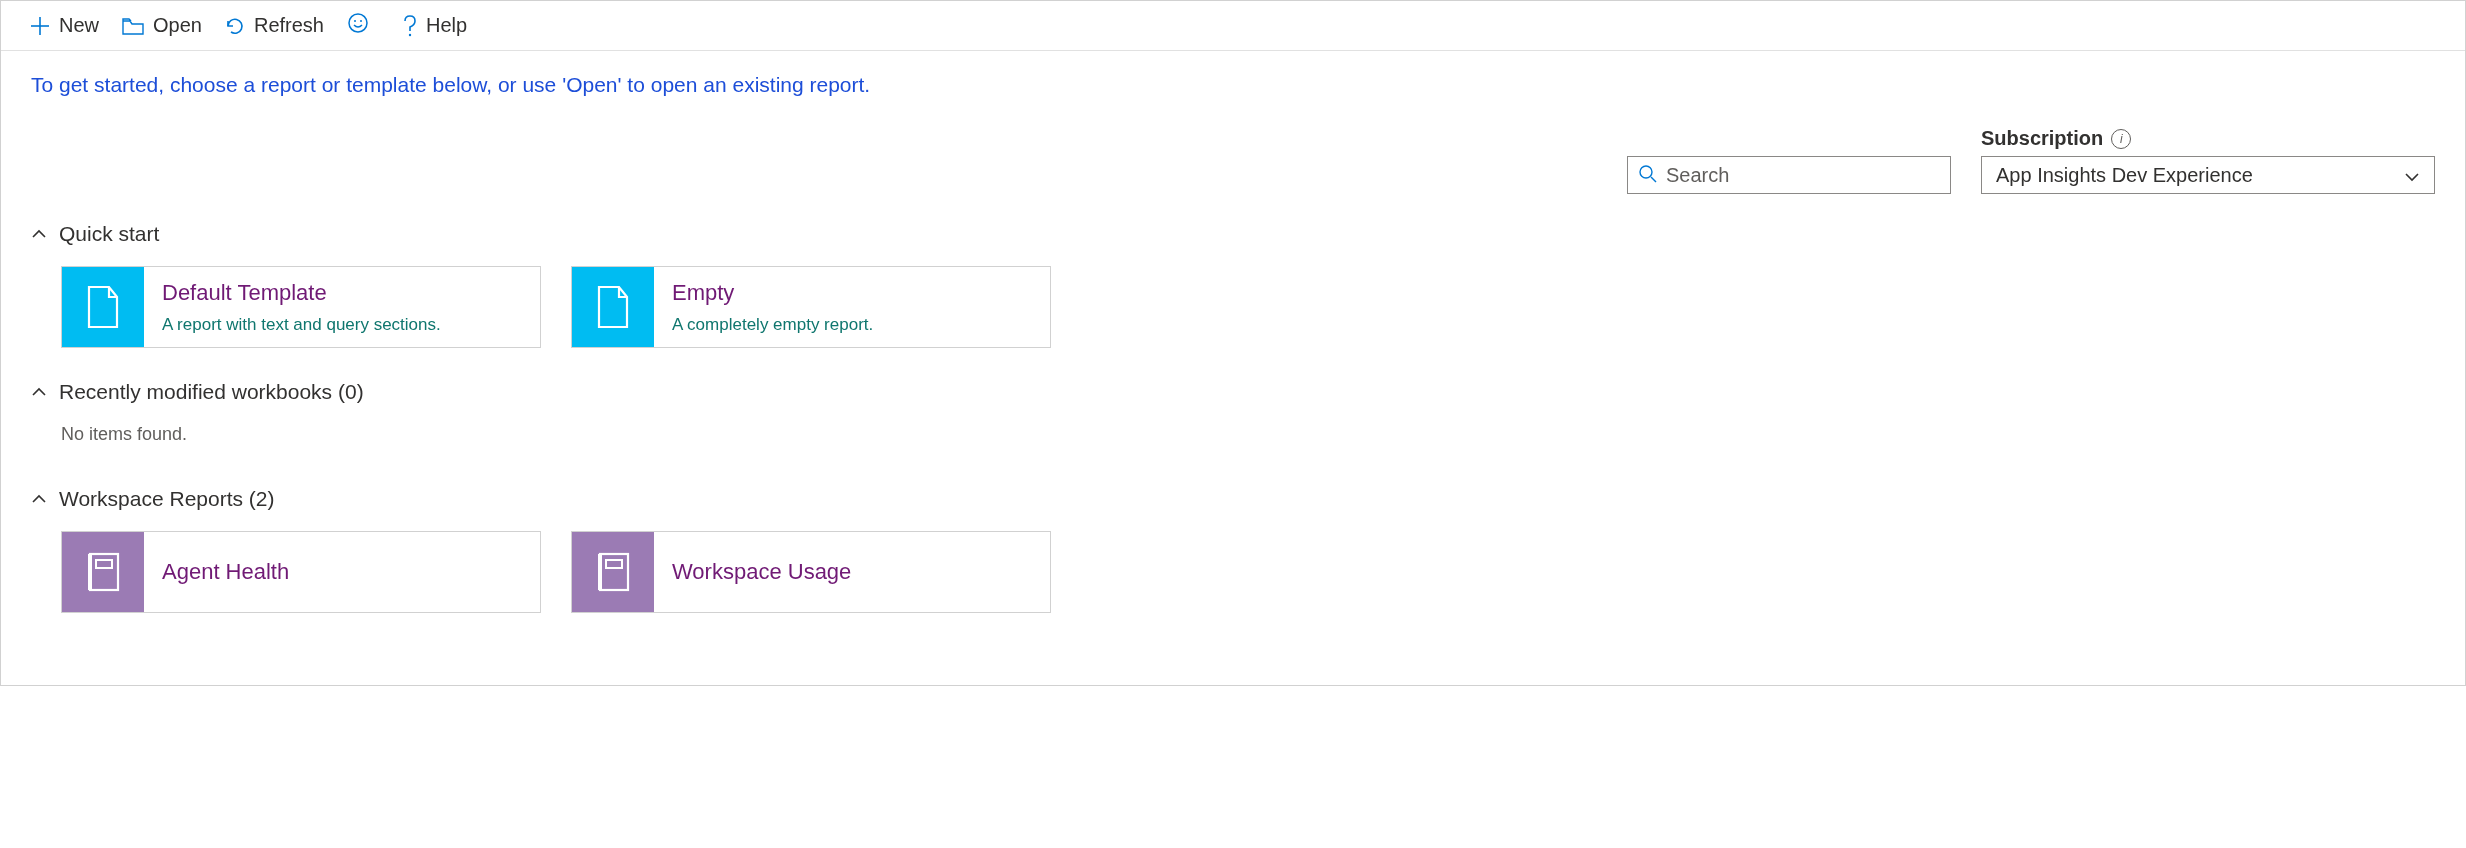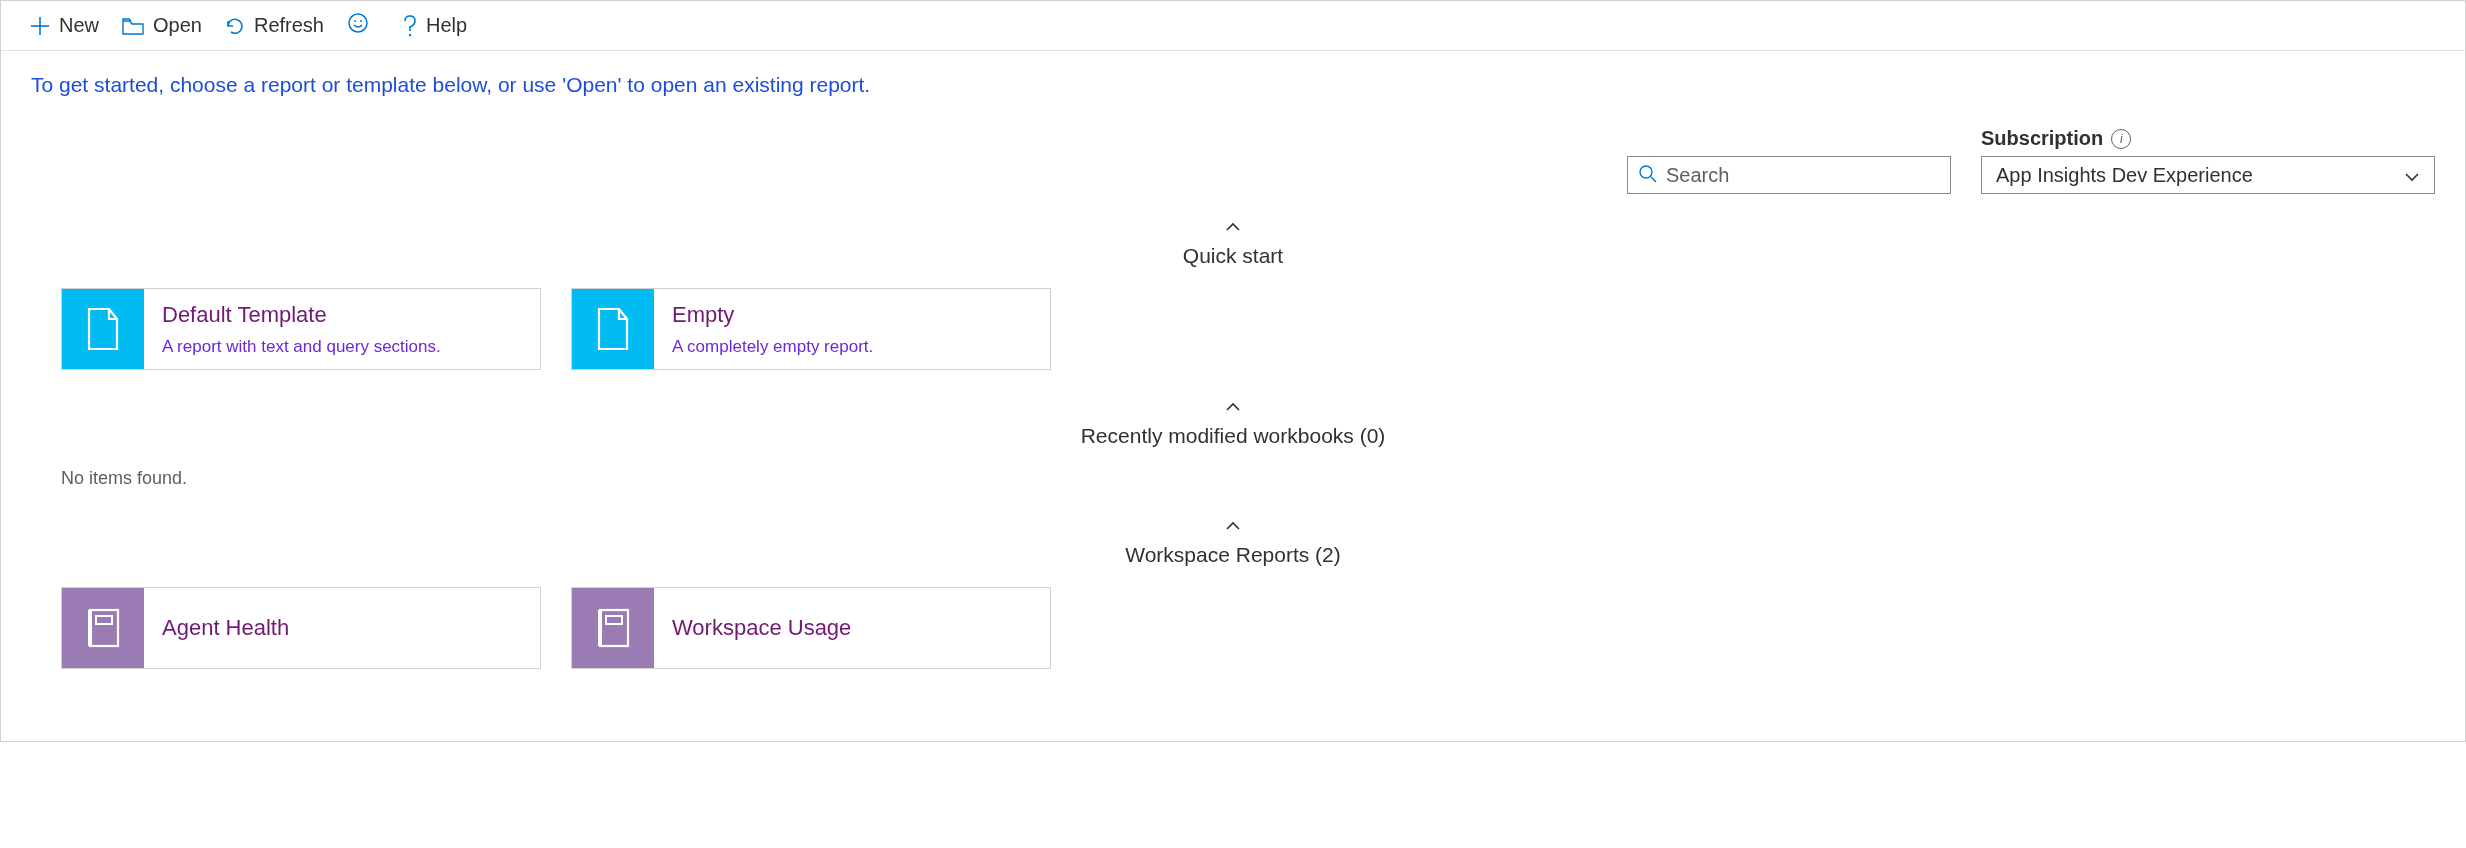--- a/index.html
+++ b/index.html
@@ -75,21 +75,20 @@
     font-size: 20px;
     cursor: pointer;
   }
   .section-header {
     display: flex;
     align-items: center;
     gap: 12px;
     font-size: 21px;
     margin-bottom: 20px;
     cursor: pointer;
-    flex-direction: column;
   }
   .chevron { display:flex; align-items:center; justify-content:center; }
   .cards {
     display: flex;
     gap: 30px;
     margin-left: 30px;
     margin-bottom: 32px;
   }
   .card {
     width: 480px;
@@ -107,22 +106,22 @@
   .card-icon.cyan { background: #00bcf2; }
   .card-icon.purple { background: #9b7bb4; }
   .card-body {
     flex: 1;
     display: flex;
     flex-direction: column;
     justify-content: center;
     padding: 0 18px;
   }
   .card-title { font-size: 22px; color: #701a75; }
-  .card-sub { font-size: 17px; color: #6d28d9; margin-top: 9px; }
-  .no-items { font-size: 18px; color: #605e5c; margin-left: 30px; margin-bottom: 32px; }
+  .card-sub { font-size: 17px; color: #0f766e; margin-top: 9px; }
+  .no-items { font-size: 18px; color: #605e5c; margin-left: 30px; margin-bottom: 42px; }
 </style>
 </head>
 <body>
 
 <div class="toolbar">
   <div class="toolbar-btn">
     <span class="icon">
       <svg width="22" height="22" viewBox="0 0 22 22">
           <line x1="11" y1="2" x2="11" y2="20" stroke="#0078d4" stroke-width="1.6"></line>
           <line x1="2" y1="11" x2="20" y2="11" stroke="#0078d4" stroke-width="1.6"></line>

